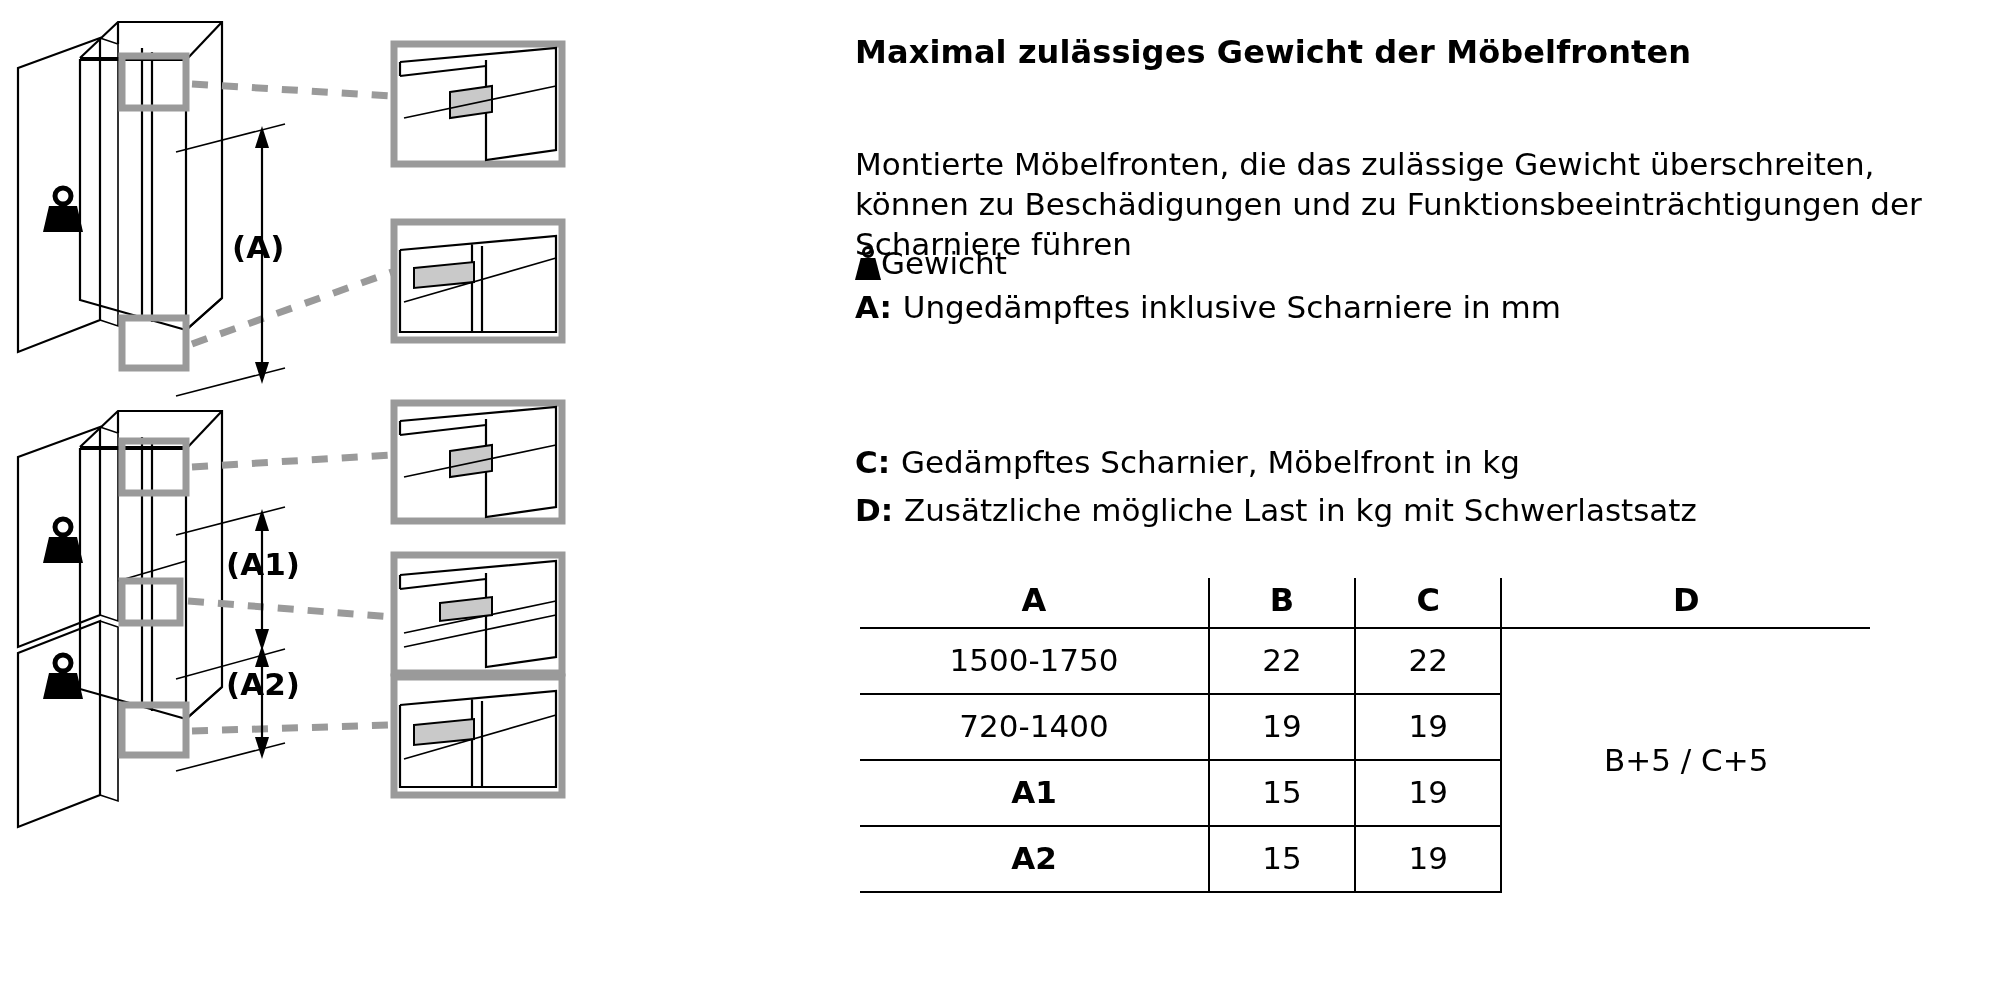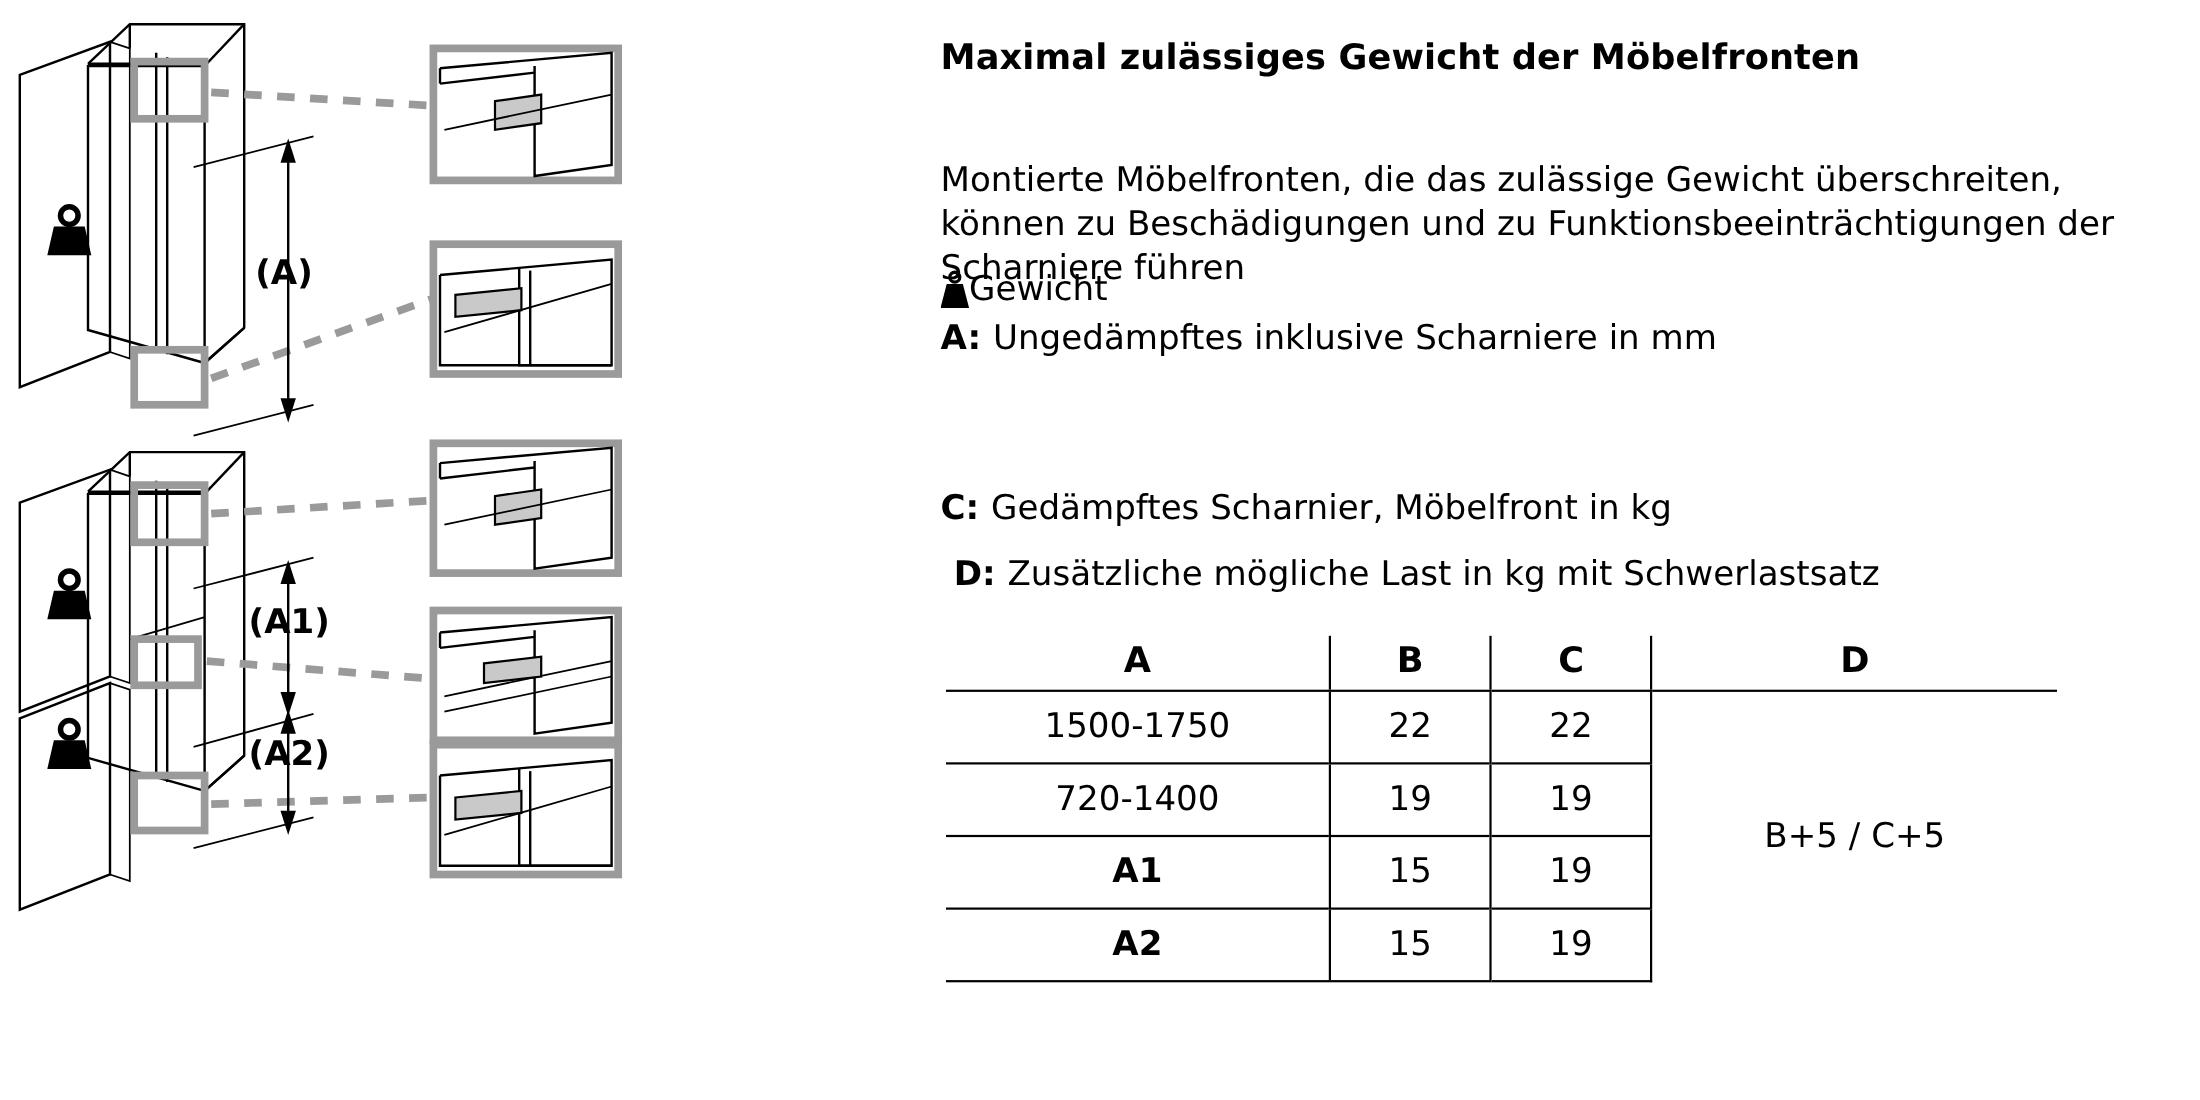--- a/index.html
+++ b/index.html
@@ -328,21 +328,21 @@
     </div>
 
     <div class="legend-line" style="top:288px;">
       <span class="lead">A: </span>
       <span>Ungedämpftes inklusive Scharniere in mm</span>
     </div>
     <div class="legend-line" style="top:443px;">
       <span class="lead">C: </span>
       <span>Gedämpftes Scharnier, Möbelfront in kg</span>
     </div>
-    <div class="legend-line" style="top:503px;margin-left:12px;">
+    <div class="legend-line" style="top:491px;">
       <span class="lead">D: </span>
       <span>Zusätzliche mögliche Last in kg mit Schwerlastsatz</span>
     </div>
 
     <table id="spec-table">
       <thead>
         <tr>
           <th class="col-a">A</th>
           <th class="col-b vline-l">B</th>
           <th class="col-c vline-l vline-r">C</th>

